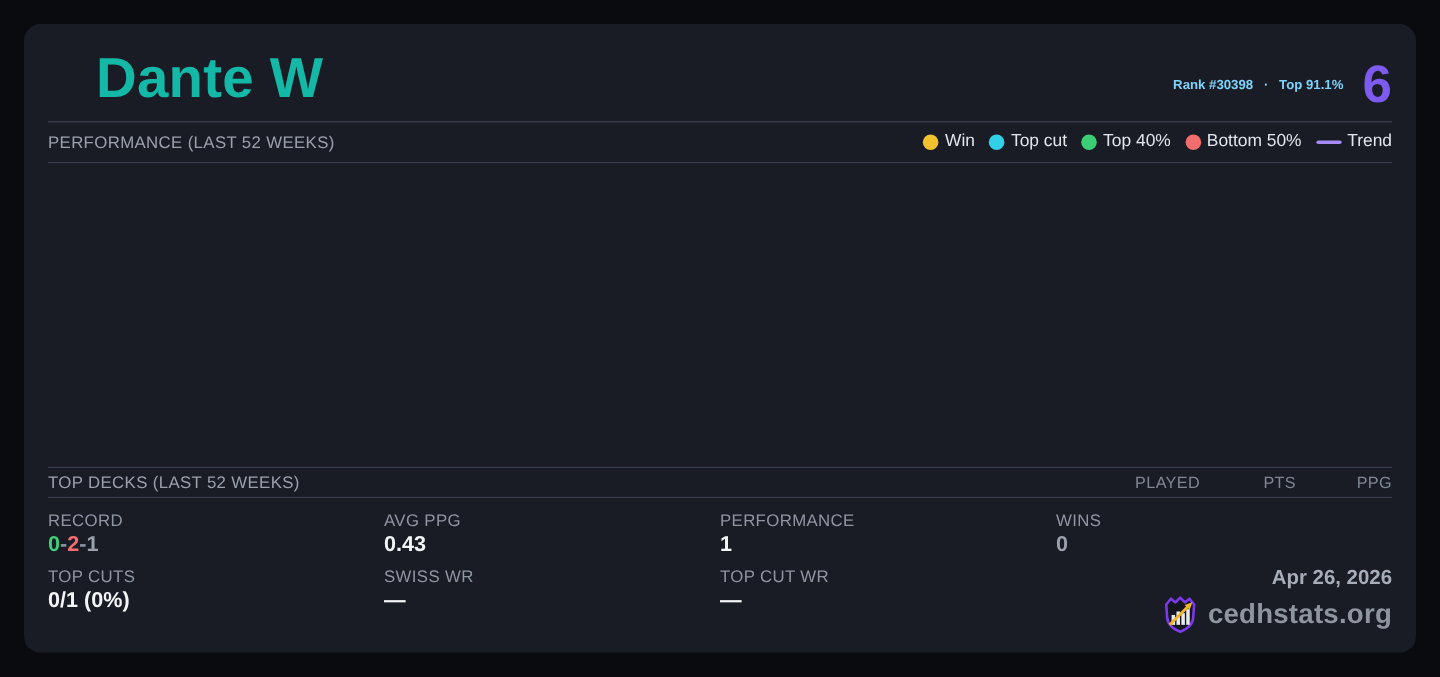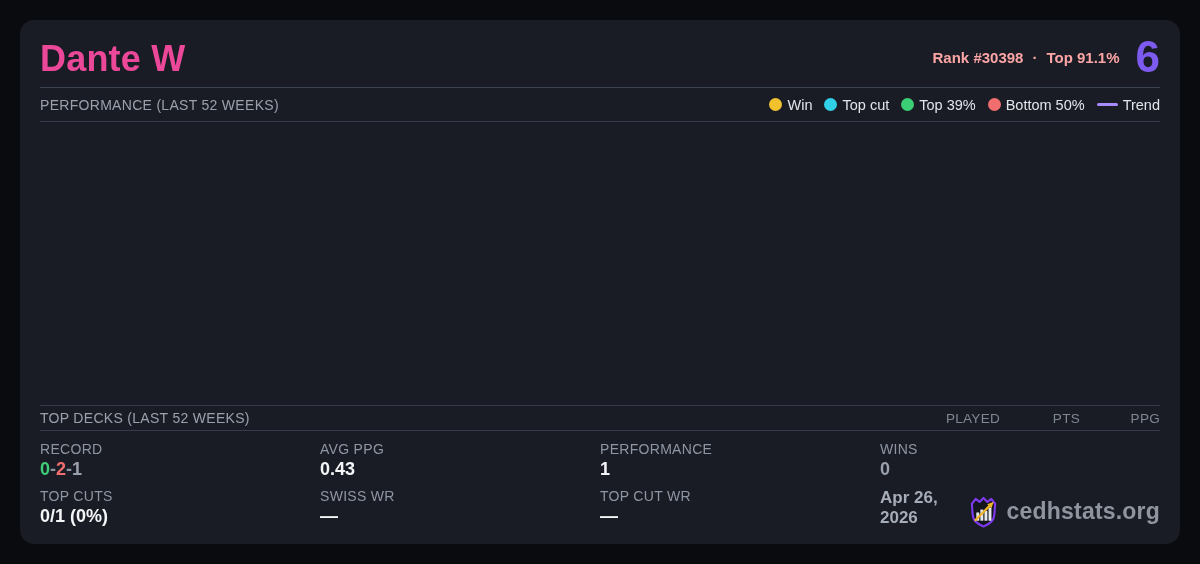--- a/index.html
+++ b/index.html
@@ -19,35 +19,36 @@
     display: flex;
     flex-direction: column;
   }
   .card-header {
     display: flex;
     align-items: flex-end;
     justify-content: space-between;
     padding-top: 16px;
   }
   .player-name {
-    color: #ec4899;
-    font-size: 36px;
+    color: #14b8a6;
+    font-size: 47px;
     font-weight: 800;
     line-height: 1.25;
     letter-spacing: 0.2px;
+    margin-left: 40px;
   }
   .header-right {
     display: flex;
     align-items: center;
     gap: 16px;
     padding-bottom: 4px;
   }
   .rank-text {
-    color: #fca5a5;
-    font-size: 15px;
+    color: #7dd3fc;
+    font-size: 11px;
     font-weight: 600;
     display: flex;
     align-items: center;
     gap: 9px;
   }
   .score {
     color: #7d5bef;
     font-size: 44px;
     font-weight: 800;
     line-height: 0.9;
@@ -116,21 +117,21 @@
     line-height: 1.1;
   }
   .val-green { color: #3ecf77; }
   .val-red { color: #f26d6d; }
   .val-gray { color: #9aa1ad; }
   .sep { color: #8f96a3; }
   .footer-cell {
     grid-column: 4;
     grid-row: 2;
     display: flex;
-    flex-direction: row;
+    flex-direction: column;
     align-items: flex-end;
     justify-content: flex-end;
     gap: 3px;
   }
   .date-text {
     color: #a6adb9;
     font-size: 17px;
     font-weight: 600;
   }
   .brand-row {
@@ -169,21 +170,21 @@
       <div class="legend-item">
         <span class="legend-dot" title="Win" style="background: rgb(242, 193, 46);"></span>
         <span>Win</span>
       </div>
       <div class="legend-item">
         <span class="legend-dot" style="background: rgb(47, 208, 232);"></span>
         <span>Top cut</span>
       </div>
       <div class="legend-item">
         <span class="legend-dot" style="background: rgb(59, 206, 117);"></span>
-        <span>Top 39%</span>
+        <span>Top 40%</span>
       </div>
       <div class="legend-item">
         <span class="legend-dot" style="background: rgb(242, 109, 109);"></span>
         <span>Bottom 50%</span>
       </div>
       <div class="legend-item">
         <span class="legend-line" style="background: rgb(167, 139, 250);"></span>
         <span>Trend</span>
       </div>
     </div>

